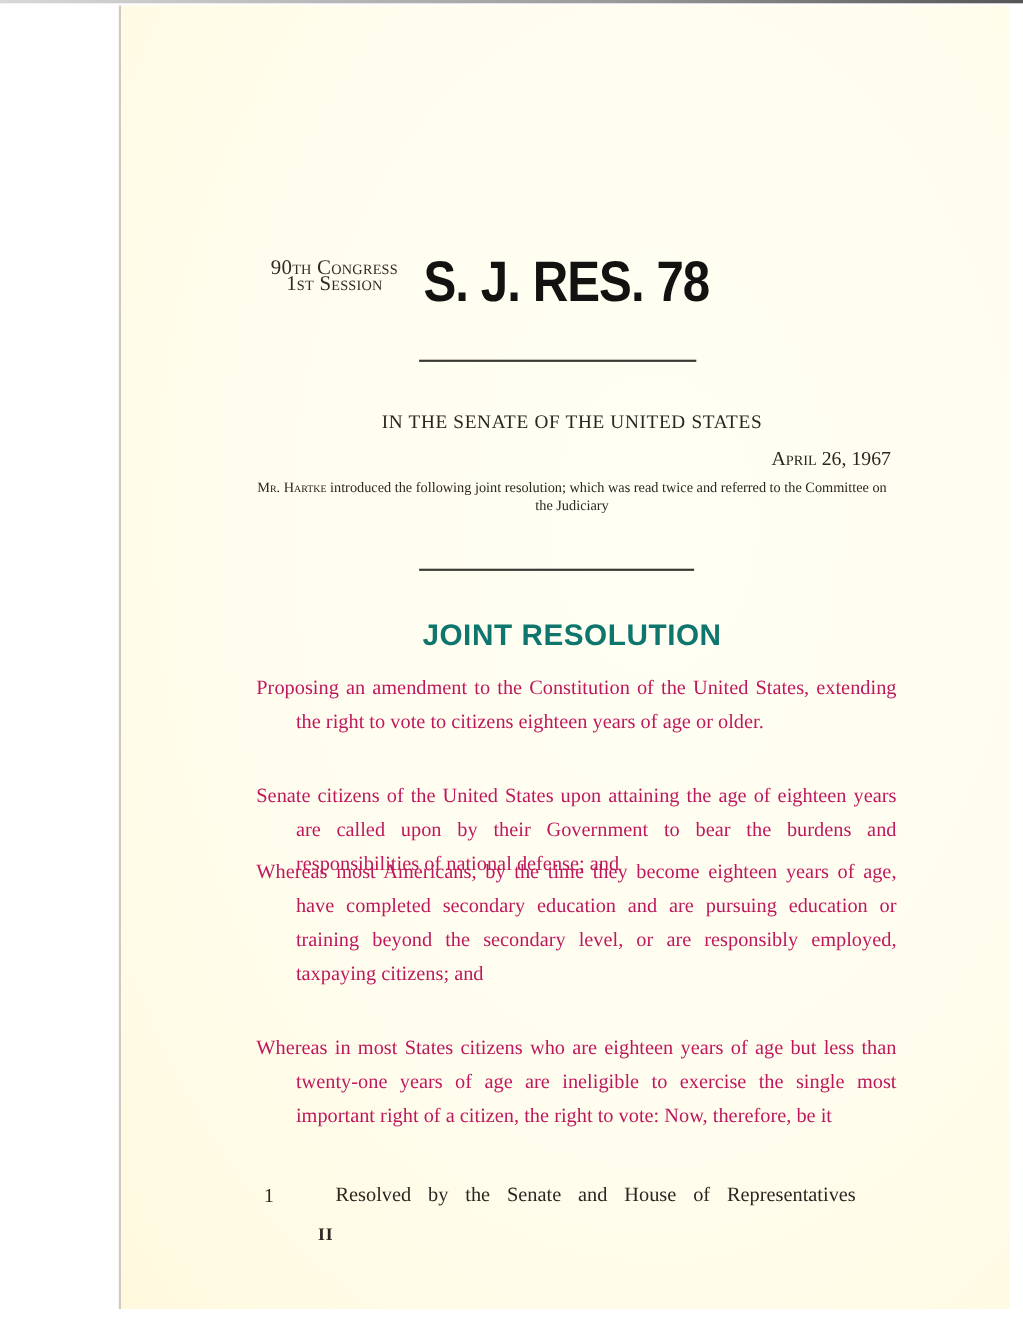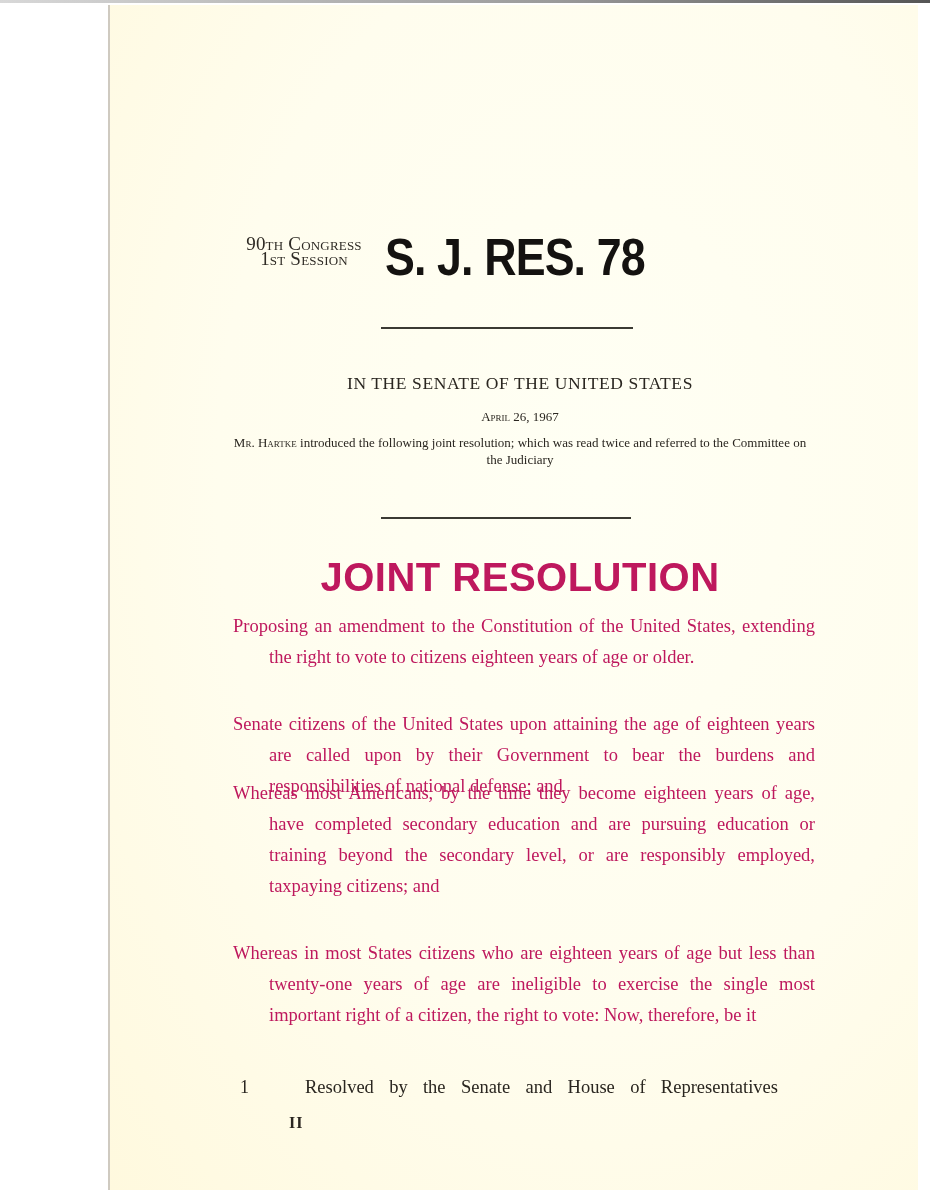--- a/index.html
+++ b/index.html
@@ -65,44 +65,44 @@
       left: 230px; top: 372px;
       width: 580px;
       text-align: center;
       font-size: 17.5px;
       letter-spacing: 0.6px;
       line-height: 22px;
     }
     .date {
       left: 230px; top: 409px;
       width: 580px;
-      text-align: center;
-      font-size: 13px;
+      text-align: right;
+      font-size: 18px;
       line-height: 16px;
       font-variant: small-caps;
     }
     .intro {
       left: 230px; top: 434px;
       width: 580px;
       text-align: center;
       font-size: 13px;
       line-height: 17px;
     }
     .intro .sc { font-variant: small-caps; }
 
     .doc-type {
       left: 230px; top: 555px;
       width: 580px;
       text-align: center;
       font-family: "Liberation Sans", "DejaVu Sans", sans-serif;
       font-weight: 700;
-      font-size: 40px;
+      font-size: 27px;
       line-height: 44px;
       letter-spacing: 0.5px;
-      color: #be185d;
+      color: #0f766e;
     }
 
     
     .para {
       left: 233px;
       width: 546px;
       font-size: 18.5px;
       line-height: 31px;
       text-align: justify;
       text-align-last: left;

